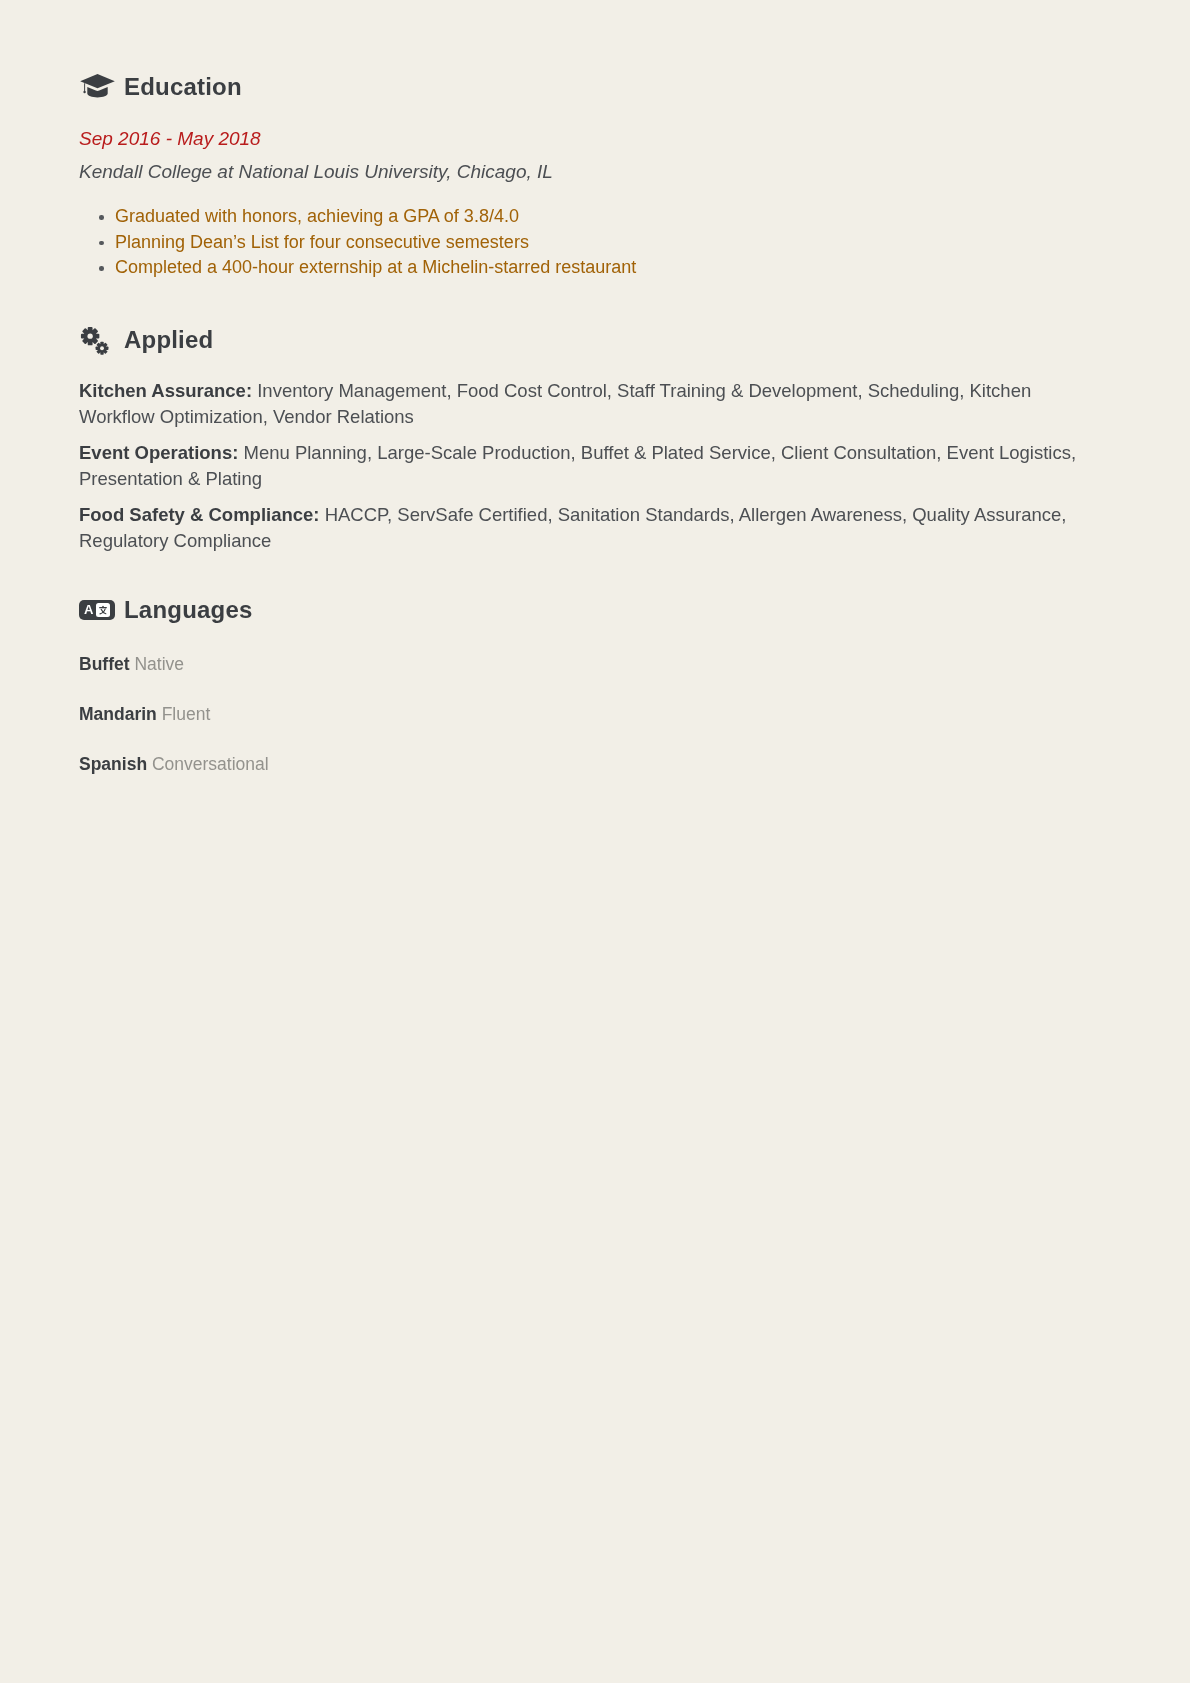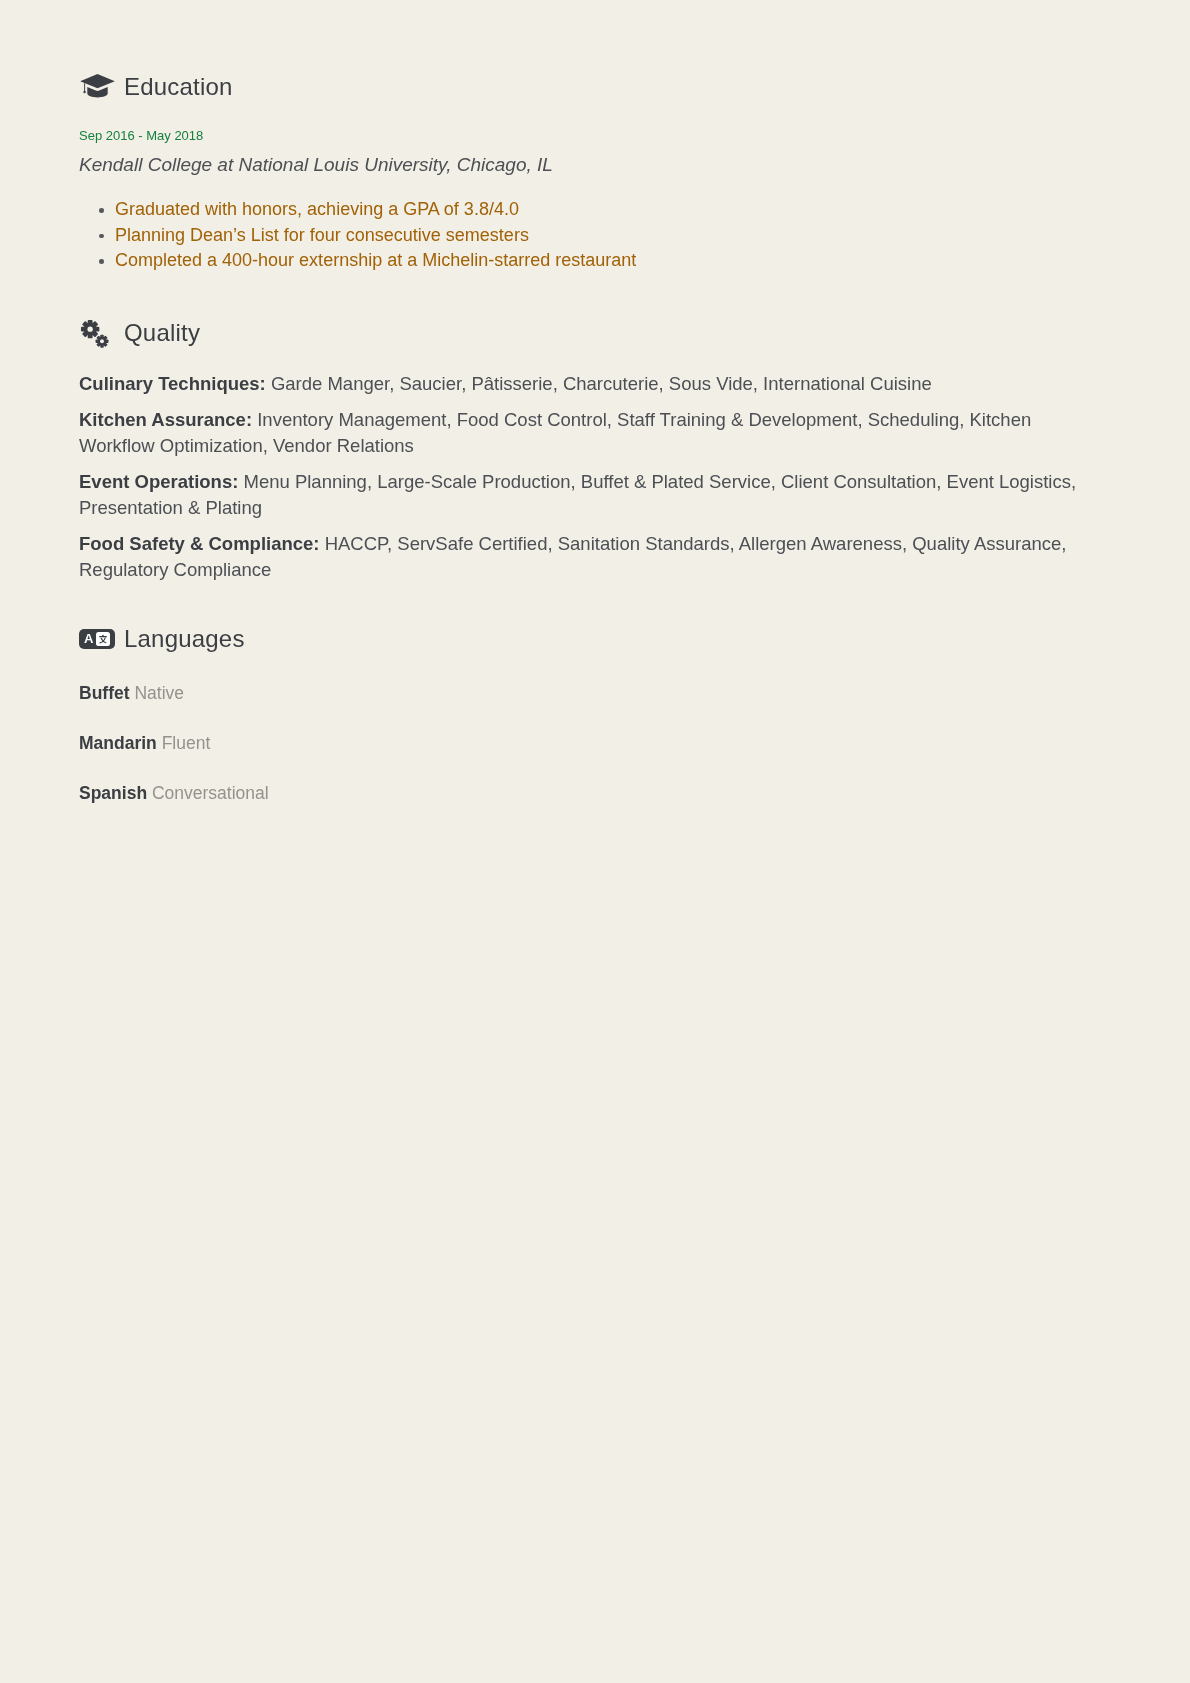--- a/index.html
+++ b/index.html
@@ -25,40 +25,41 @@
   .icon-box {
     width: 45px;
     flex-shrink: 0;
     display: flex;
     align-items: center;
     color: #3b3e42;
   }
   .section-title {
     margin: 0;
     font-size: 24px;
-    font-weight: normal;
+    font-weight: bold;
     letter-spacing: 0.2px;
     color: #3b3e42;
   }
   
   .edu-head {
     display: flex;
     justify-content: space-between;
     align-items: baseline;
     margin-top: 27px;
   }
   .degree {
     font-size: 19px;
     font-weight: bold;
     color: #3b3e42;
     letter-spacing: 0.2px;
   }
   .dates {
-    font-size: 13px;
-    color: #15803d;
+    font-size: 19px;
+    font-style: italic;
+    color: #b91c1c;
   }
   .institution {
     margin-top: 11px;
     font-size: 19px;
     font-style: italic;
     color: #4c4f53;
   }
   ul.bullets {
     list-style: none;
     margin: 21px 0 0 0;
@@ -184,26 +185,25 @@
               <rect x="-5" y="-19" width="10" height="38" rx="2"></rect>
               <rect x="-5" y="-19" width="10" height="38" rx="2" transform="rotate(45)"></rect>
               <rect x="-5" y="-19" width="10" height="38" rx="2" transform="rotate(90)"></rect>
               <rect x="-5" y="-19" width="10" height="38" rx="2" transform="rotate(135)"></rect>
               <circle r="13"></circle>
             </g>
             <circle cx="47.5" cy="48" r="4" fill="#f2efe7"></circle>
           </g>
         </svg>
       </span>
-      <h2 class="section-title">Quality</h2>
+      <h2 class="section-title">Applied</h2>
     </div>
 
     <div>
 
-        <p class="skill-para"><span class="skill-label">Culinary Techniques:</span> <span>Garde Manger, Saucier, Pâtisserie, Charcuterie, Sous Vide, International Cuisine</span></p>
 
         <p class="skill-para"><span class="skill-label">Kitchen Assurance:</span> <span>Inventory Management, Food Cost Control, Staff Training &amp; Development, Scheduling, Kitchen Workflow Optimization, Vendor Relations</span></p>
 
         <p class="skill-para"><span class="skill-label">Event Operations:</span> <span>Menu Planning, Large-Scale Production, Buffet &amp; Plated Service, Client Consultation, Event Logistics, Presentation &amp; Plating</span></p>
 
         <p class="skill-para"><span class="skill-label">Food Safety &amp; Compliance:</span> <span>HACCP, ServSafe Certified, Sanitation Standards, Allergen Awareness, Quality Assurance, Regulatory Compliance</span></p>
       </div>
   </section>
 
   <section class="languages-section">

